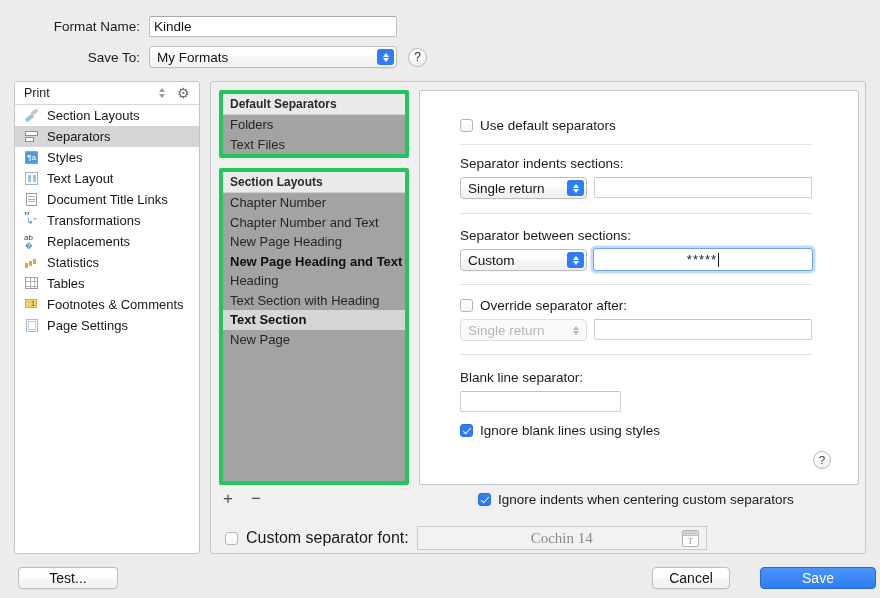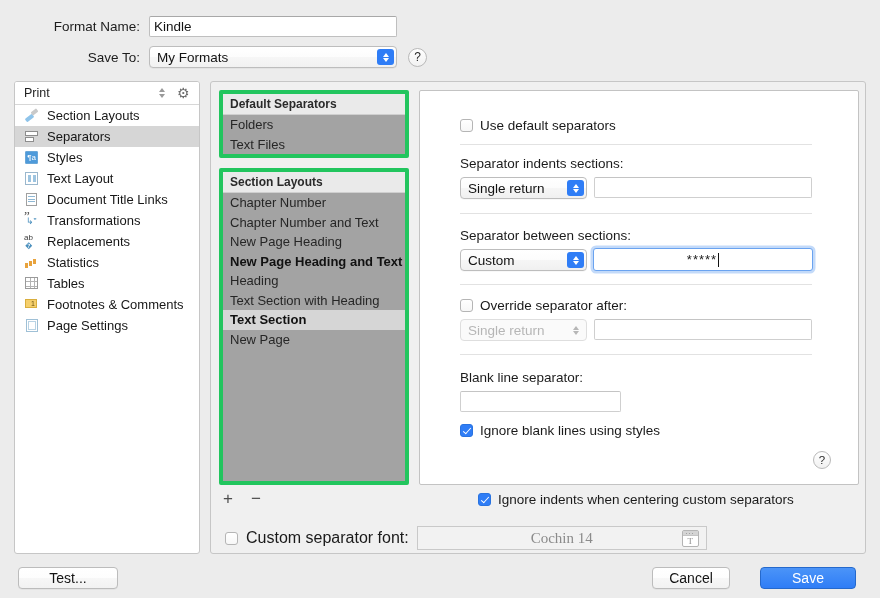--- a/index.html
+++ b/index.html
@@ -323,21 +323,21 @@
     color: #141414;
     box-shadow: 0 0.5px 0.5px rgba(0,0,0,0.07);
   }
   .btn.primary {
     background: linear-gradient(to bottom, #4b94f8 0%, #2f7df6 100%);
     border: 1px solid #2569cc;
     color: #fff;
   }
   #test-button { left: 18px; top: 13px; width: 100px; }
   #cancel-button { left: 652px; top: 13px; width: 78px; }
-  #save-button { left: 760px; top: 13px; width: 96px; }
+  #save-button { left: 760px; top: 13px; width: 116px; }
 
   
   .ic-brush, .ic-sep, .ic-styles, .ic-textlayout, .ic-doclinks,
   .ic-transform, .ic-replace, .ic-stats, .ic-tables, .ic-foot, .ic-pagesettings {
     position: absolute; left: 0; top: 0; width: 16px; height: 15px;
   }
   .ic-brush::before {
     content: ""; position: absolute; left: 1px; top: 8px;
     width: 9px; height: 4px; background: #8fc4ea;
     transform: rotate(-38deg); border-radius: 1px;

